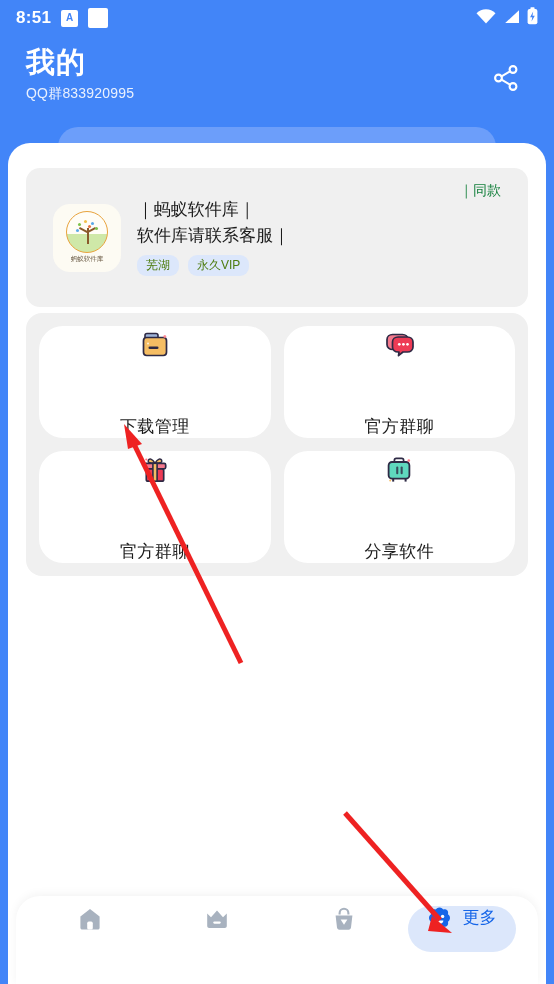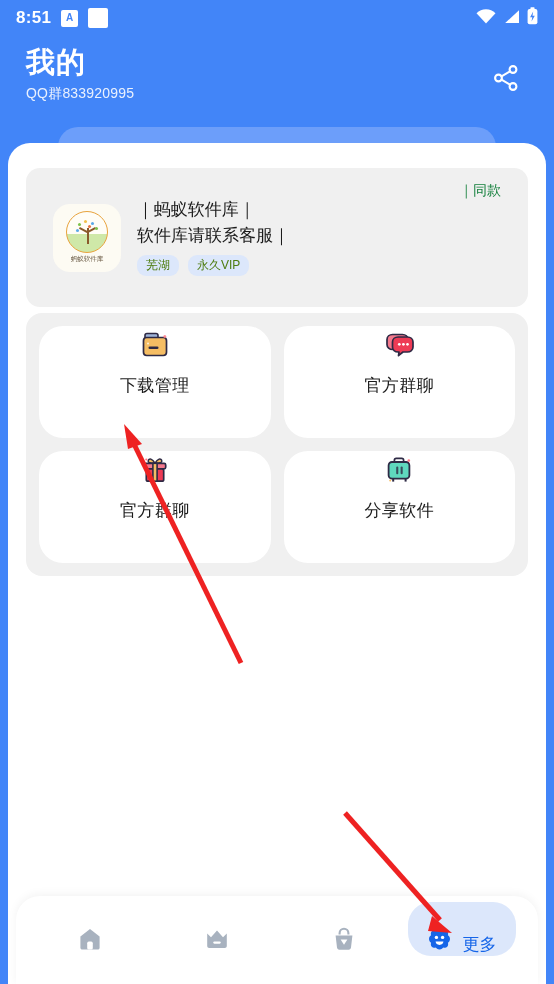--- a/index.html
+++ b/index.html
@@ -118,38 +118,38 @@
   
   .grid-panel {
     position:absolute; left:18px; right:18px; top:170px;
     background:#F0F0F0; border-radius:16px;
     padding:13px; display:flex; flex-direction:column; gap:13px;
   }
   .grid-row { display:flex; gap:13px; }
   .grid-cell {
     flex:1 1 0; height:112px;
     background:#fff; border-radius:24px;
-    display:flex; flex-direction:column; align-items:center; justify-content:flex-start;
+    display:flex; flex-direction:column; align-items:center; justify-content:space-between;
     gap:10px; cursor:pointer;
   }
   .cell-label { font-size:17px; color:#1B1B1B; letter-spacing:.4px; }
   .cell-icon { width:38px; height:38px; display:flex; align-items:center; justify-content:center; }
 
   
   .bottom-nav {
     position:absolute; left:8px; right:8px; bottom:0; height:88px;
     background:#fff;
     border-radius:24px 24px 0 0;
     box-shadow:0 -2px 10px rgba(0,0,0,.05);
     display:flex; align-items:center;
     padding:0 10px 22px 10px;
   }
   .nav-item {
-    flex:1 1 0; display:flex; align-items:flex-end; justify-content:center;
-    cursor:pointer; height:54px;
+    flex:1 1 0; display:flex; align-items:flex-start; justify-content:center;
+    cursor:pointer; height:46px;
   }
   .nav-item.active {
     flex:0 0 auto; width:108px;
     background:#DCE7FB; border-radius:23px;
     gap:10px; margin-right:12px;
   }
   .nav-label { color:#1565E8; font-size:17px; }
 
   
   .arrows { position:absolute; inset:0; pointer-events:none; }

